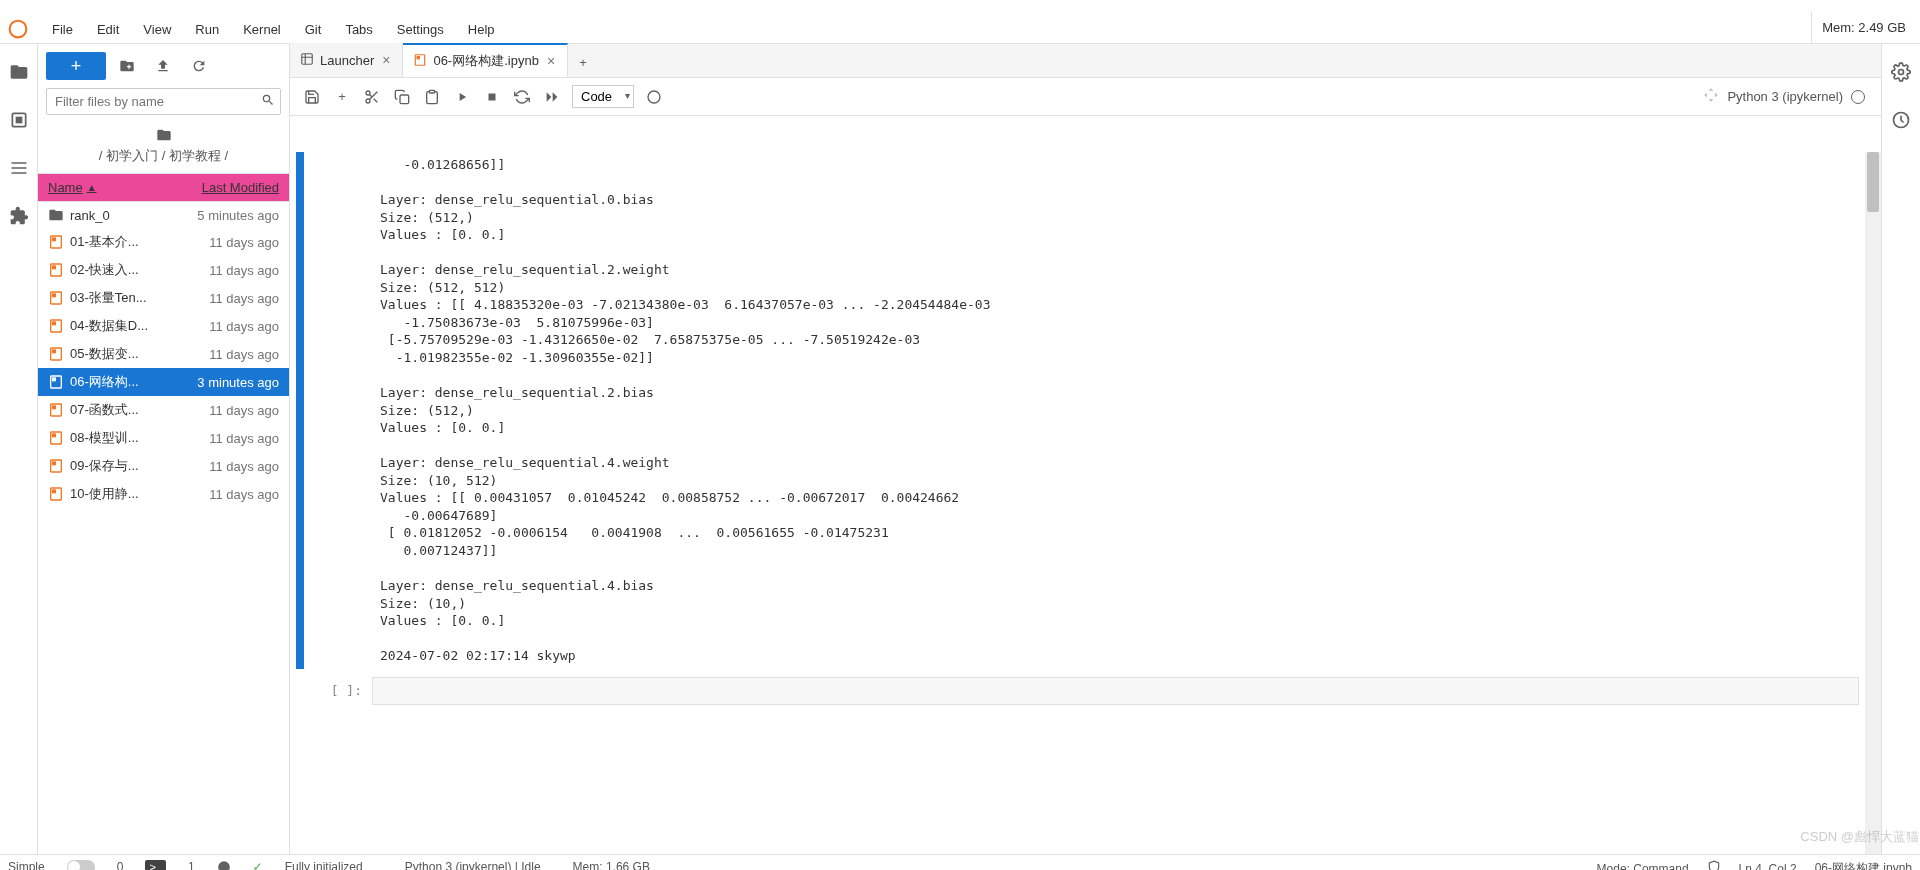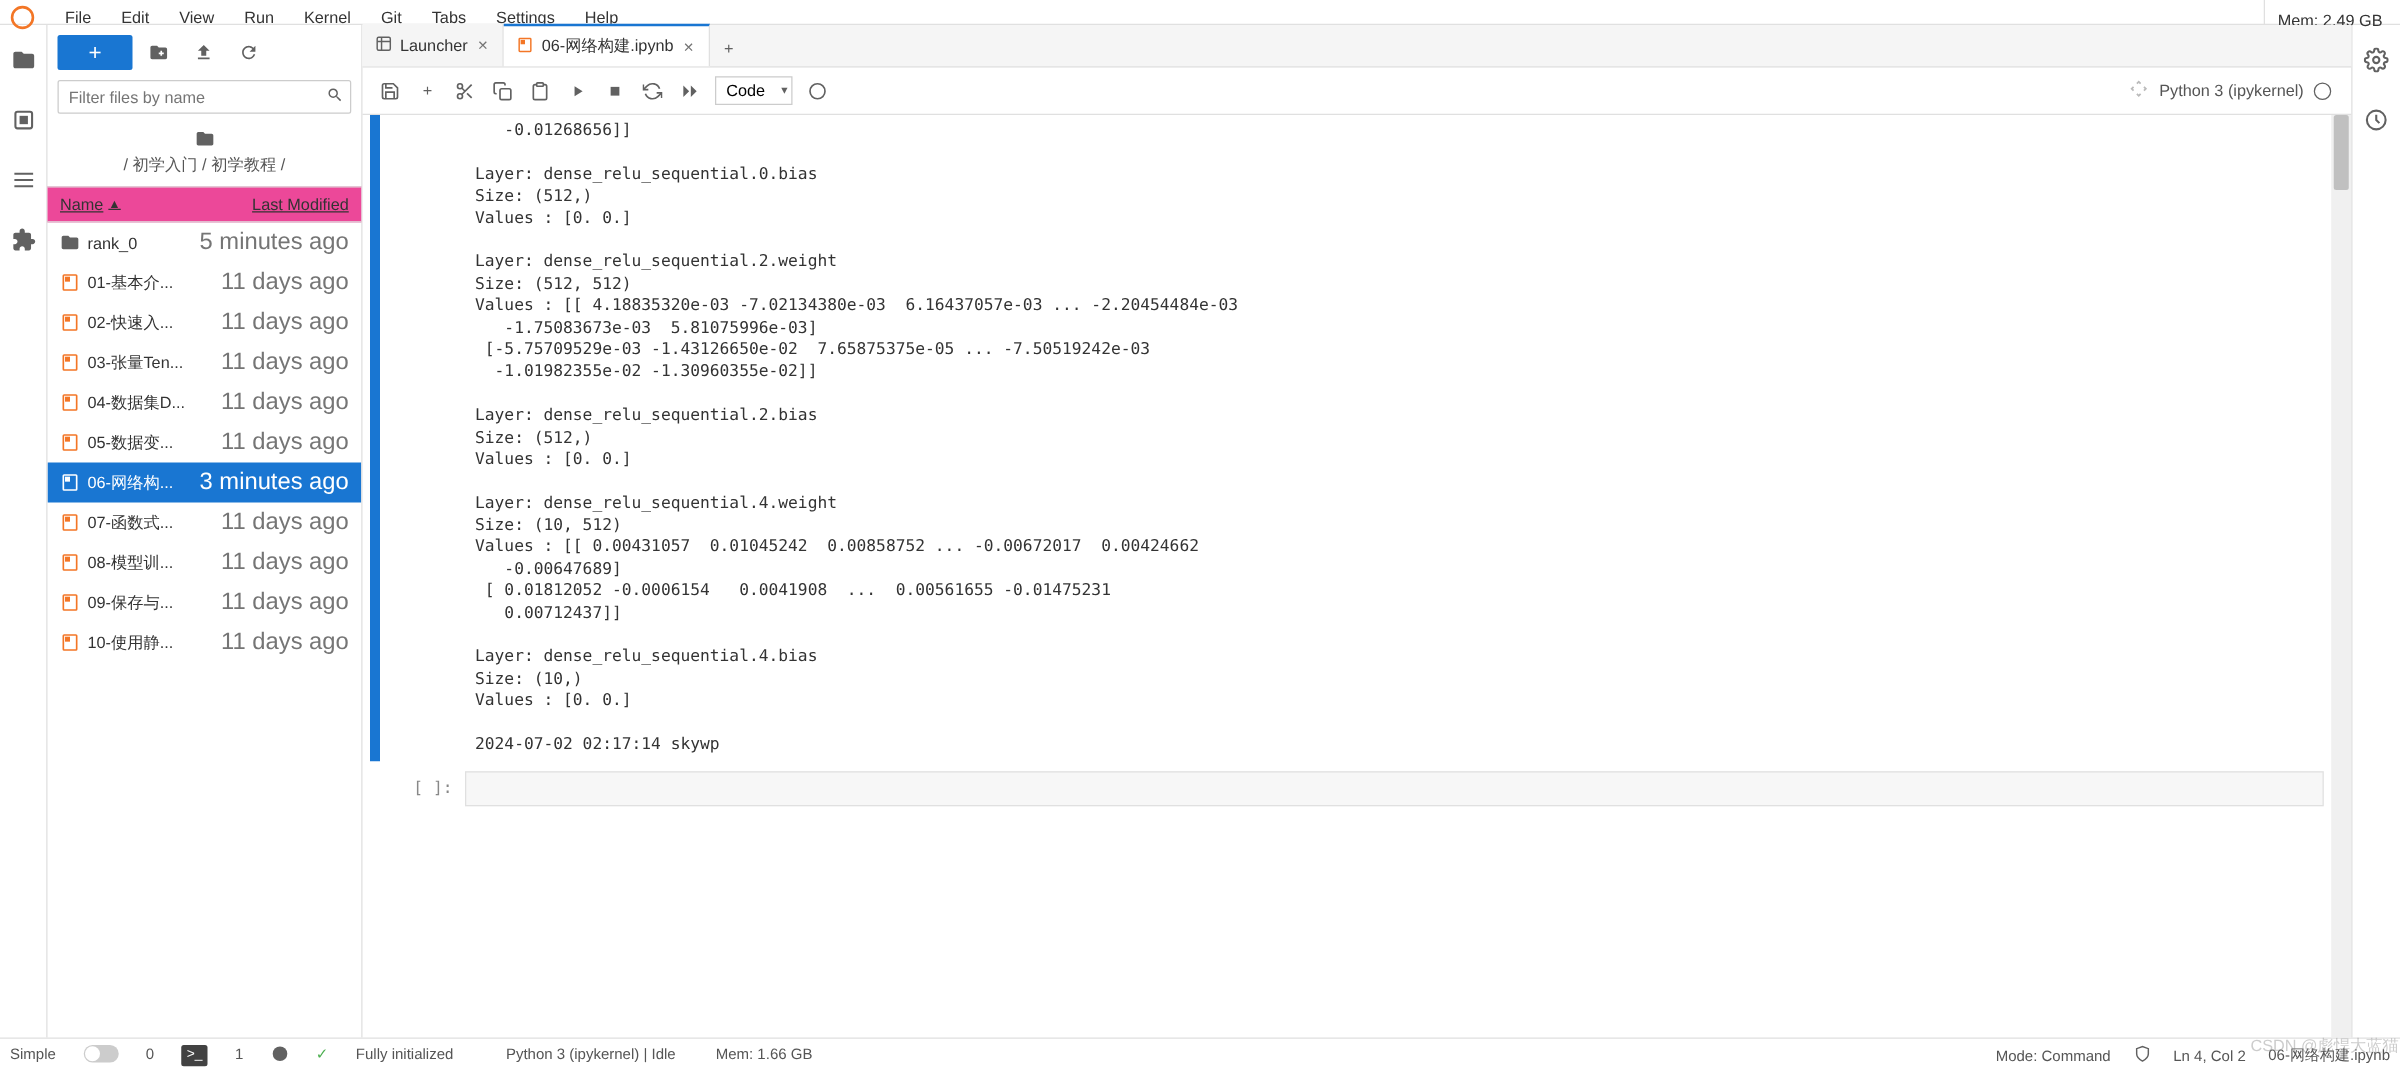--- a/index.html
+++ b/index.html
@@ -1,17 +1,17 @@
 <!DOCTYPE html>
 <html><head>
 <meta charset="utf-8">
 <style>
 * { box-sizing: border-box; margin: 0; padding: 0; }
 body { font-family: -apple-system, BlinkMacSystemFont, "Segoe UI", Helvetica, Arial, sans-serif; font-size: 13px; color: #333; background: #fff; overflow: hidden; width: 1920px; height: 870px; position: relative; }
-.top-menu { height: 20px; border-bottom: 1px solid #e0e0e0; display: flex; align-items: flex-start; padding: 0 4px; }
+.top-menu { height: 44px; border-bottom: 1px solid #e0e0e0; display: flex; align-items: flex-end; padding: 0 4px; }
 .logo { width: 28px; height: 28px; display: flex; align-items: center; justify-content: center; margin-right: 8px; }
 .menu-items { display: flex; flex: 1; }
 .menu-item { padding: 6px 12px; cursor: pointer; font-size: 13px; }
 .mem-indicator { padding: 0 10px; border-left: 1px solid #e0e0e0; font-size: 13px; height: 32px; display: flex; align-items: center; }
 .main-layout { display: flex; height: calc(100% - 32px - 28px); }
 .left-rail { width: 38px; border-right: 1px solid #e0e0e0; display: flex; flex-direction: column; align-items: center; padding-top: 18px; gap: 28px; }
 .rail-icon { width: 20px; height: 20px; color: #616161; cursor: pointer; }
 .file-browser { width: 252px; border-right: 1px solid #e0e0e0; display: flex; flex-direction: column; }
 .fb-toolbar { display: flex; align-items: center; padding: 8px 8px 4px; gap: 6px; }
 .new-btn { background: #1976d2; color: #fff; border: none; width: 60px; height: 28px; display: flex; align-items: center; justify-content: center; cursor: pointer; font-size: 18px; border-radius: 2px; }
@@ -21,37 +21,37 @@
 .filter-search { position: absolute; right: 6px; top: 5px; color: #616161; }
 .breadcrumb { padding: 8px 10px; display: flex; align-items: center; gap: 4px; color: #555; font-size: 13px; flex-direction: column; }
 .file-header { display: flex; border-top: 1px solid #e0e0e0; border-bottom: 1px solid #e0e0e0; background: #ec4899; text-decoration: underline; }
 .fh-name { flex: 1; padding: 6px 10px; font-size: 13px; display: flex; align-items: center; gap: 4px; }
 .fh-mod { width: 110px; padding: 6px 10px; text-align: right; font-size: 13px; }
 .file-list { flex: 1; overflow-y: auto; }
 .file-row { display: flex; align-items: center; padding: 5px 10px; cursor: pointer; }
 .file-row.selected { background: #1976d2; color: #fff; }
 .file-icon { width: 16px; height: 16px; margin-right: 6px; flex-shrink: 0; }
 .file-name { flex: 1; white-space: nowrap; overflow: hidden; text-overflow: ellipsis; font-size: 13px; }
-.file-mod { font-size: 19px; color: #757575; white-space: nowrap; }
+.file-mod { font-size: 13px; color: #757575; white-space: nowrap; }
 .file-row.selected .file-mod { color: #fff; }
 .content-area { flex: 1; display: flex; flex-direction: column; border-right: 1px solid #e0e0e0; }
 .tab-bar { display: flex; border-bottom: 1px solid #e0e0e0; align-items: flex-end; background: #f5f5f5; height: 34px; }
 .tab { display: flex; align-items: center; padding: 0 10px; height: 34px; background: #f5f5f5; border-right: 1px solid #e0e0e0; cursor: pointer; gap: 6px; max-width: 220px; }
 .tab.active { background: #fff; border-top: 2px solid #1976d2; }
 .tab-close { color: #757575; font-size: 14px; padding: 0 2px; }
 .tab-add { width: 30px; height: 30px; display: flex; align-items: center; justify-content: center; color: #616161; cursor: pointer; }
 .nb-toolbar { display: flex; align-items: center; padding: 4px 8px; border-bottom: 1px solid #e0e0e0; gap: 2px; height: 38px; }
 .nb-btn { width: 28px; height: 28px; display: flex; align-items: center; justify-content: center; color: #616161; cursor: pointer; }
 .cell-type { border: 1px solid #ccc; padding: 3px 20px 3px 8px; margin: 0 4px; font-size: 13px; background: #fff; appearance: none; position: relative; }
 .cell-type-wrap { position: relative; }
 .cell-type-wrap::after { content: "▾"; position: absolute; right: 8px; top: 5px; color: #616161; font-size: 10px; pointer-events: none; }
 .nb-spacer { flex: 1; }
 .kernel-info { display: flex; align-items: center; gap: 8px; padding-right: 8px; color: #555; }
 .kernel-circle { width: 14px; height: 14px; border: 1.5px solid #616161; border-radius: 50%; }
-.notebook-body { flex: 1; overflow-y: auto; padding: 0 0 20px 0; position: relative; }
+.notebook-body { flex: 1; overflow-y: auto; padding: 0 0 20px 0; position: relative; margin-top: 36px; }
 .cell-output { margin: 0 6px 8px 6px; display: flex; }
 .output-bar { width: 8px; background: #1976d2; flex-shrink: 0; }
 .output-pad { width: 76px; flex-shrink: 0; }
 .output-pre { font-family: "Consolas", "Monaco", monospace; font-size: 13px; white-space: pre; line-height: 1.35; padding: 4px 0; color: #333; }
 .empty-cell { margin: 8px 6px; display: flex; align-items: center; }
 .prompt { width: 76px; text-align: right; padding-right: 10px; font-family: monospace; font-size: 13px; color: #888; }
 .cell-input { flex: 1; border: 1px solid #e0e0e0; background: #f7f7f7; height: 28px; margin-right: 16px; }
 .right-rail { width: 38px; display: flex; flex-direction: column; align-items: center; padding-top: 18px; gap: 28px; }
 .status-bar { height: 28px; border-top: 1px solid #e0e0e0; display: flex; align-items: center; padding: 0 8px; font-size: 12px; color: #555; gap: 12px; }
 .status-left { display: flex; gap: 22px; }

